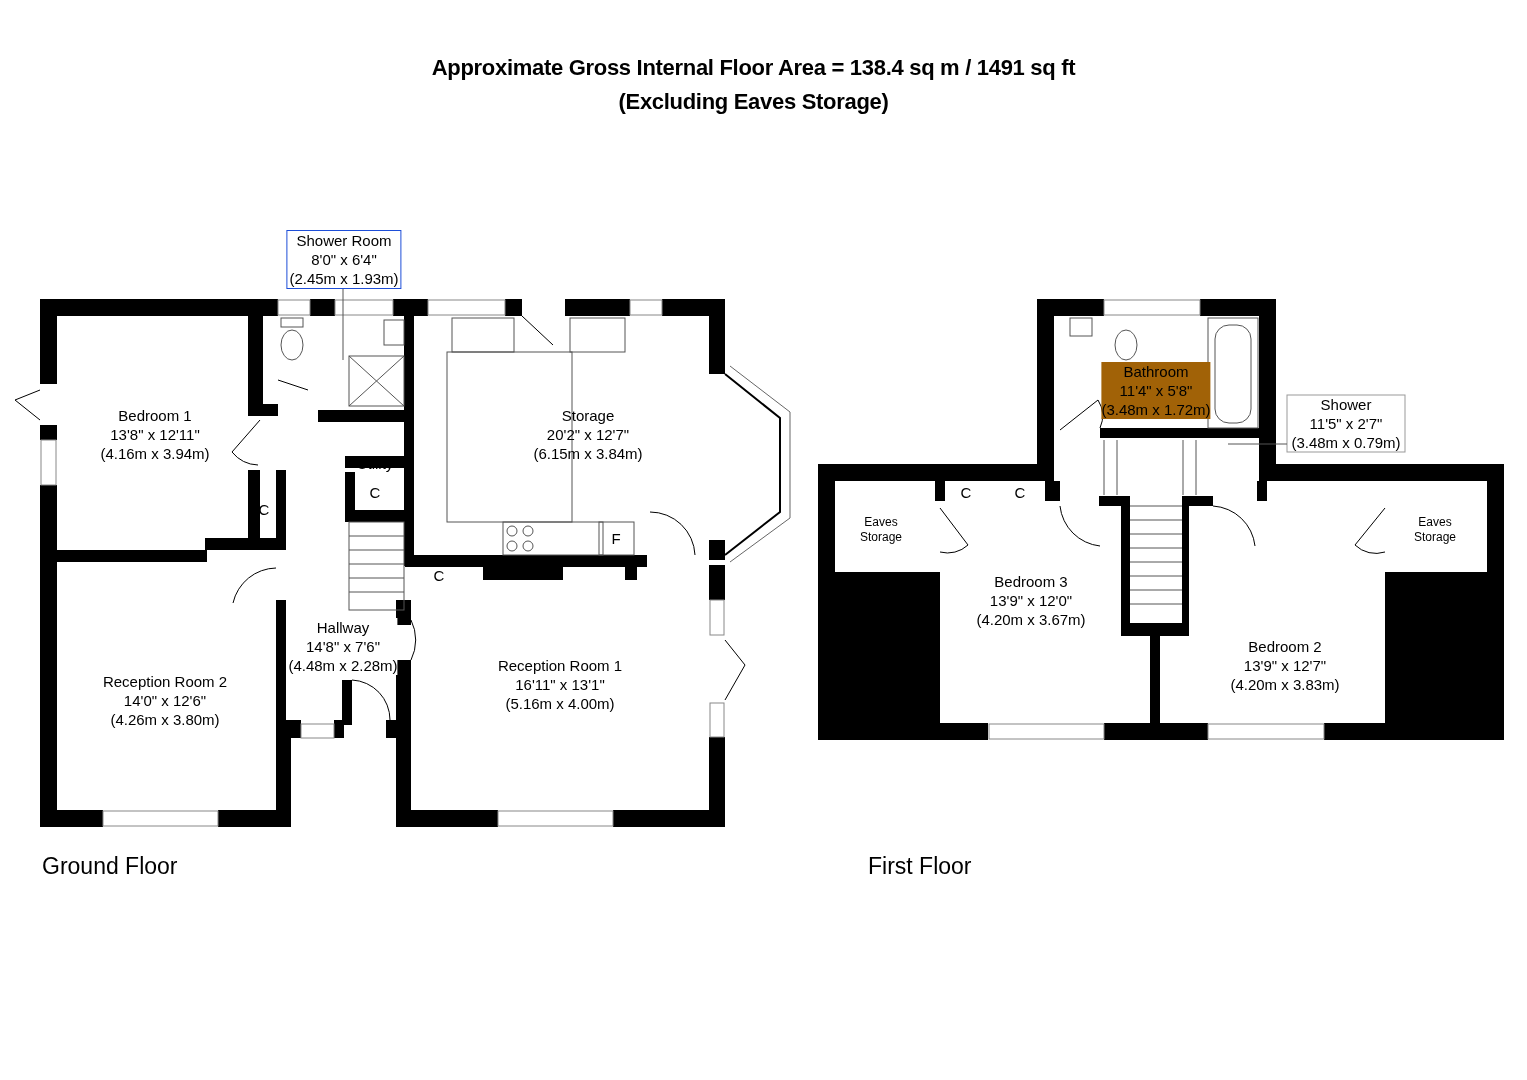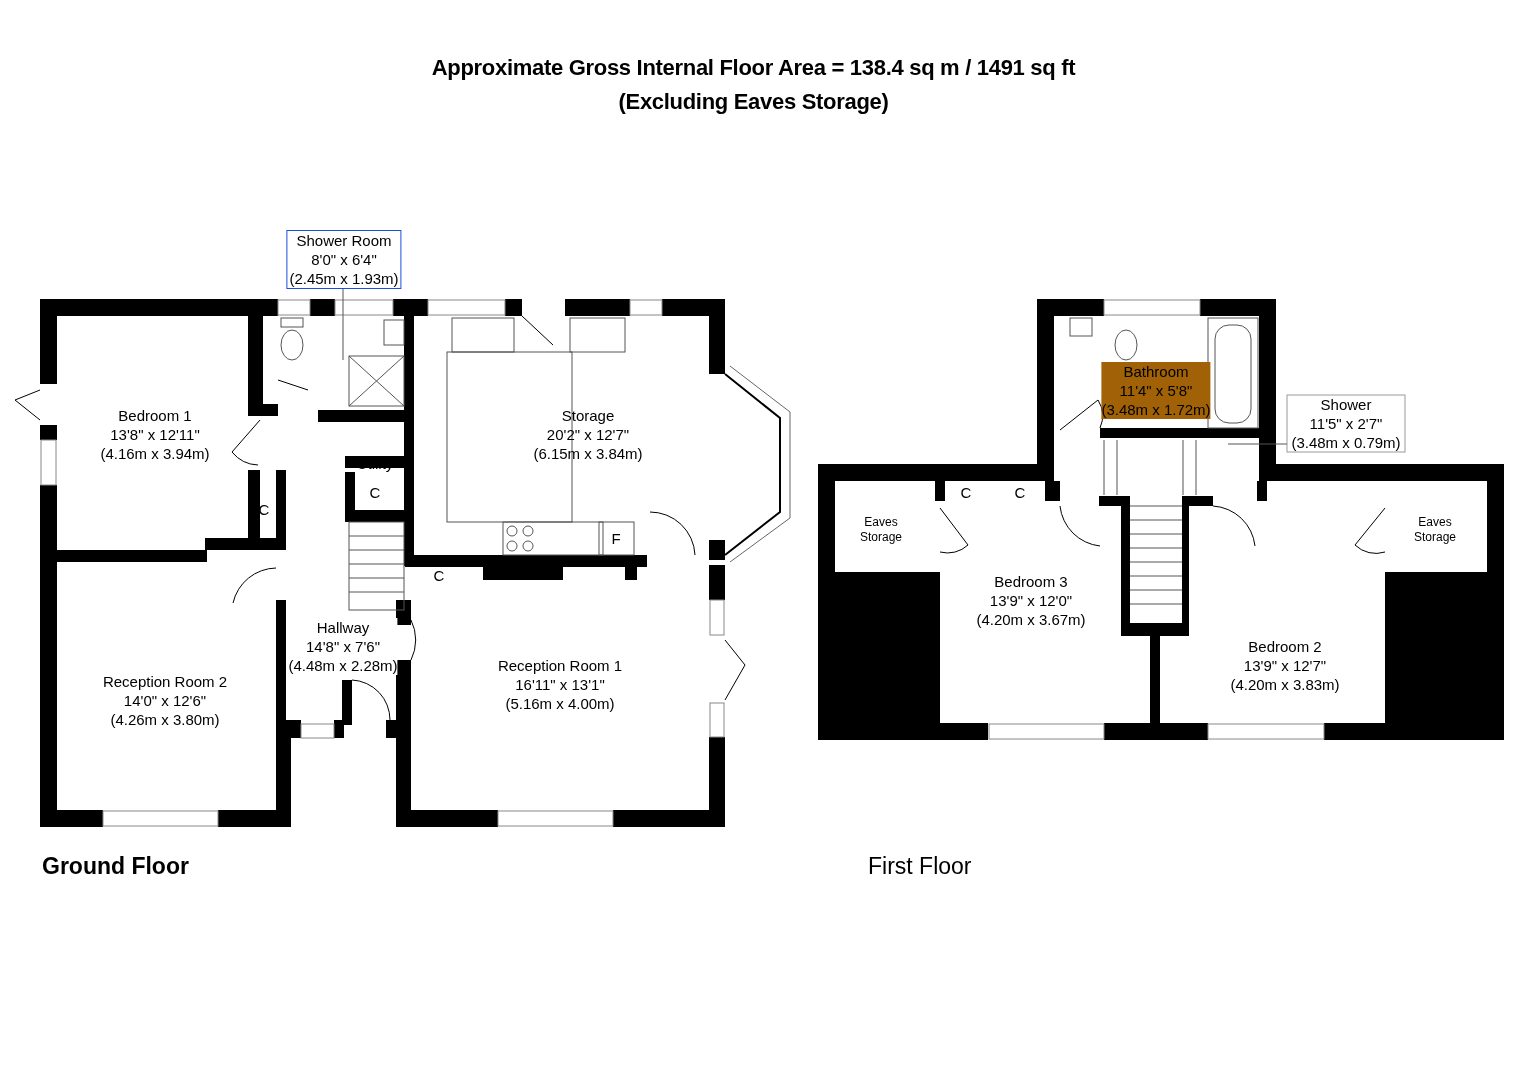--- a/index.html
+++ b/index.html
@@ -242,14 +242,14 @@
   <div>Eaves</div>
   <div>Storage</div>
 </div>
 <div class="room-label small" style="left:1435px;top:515px;">
   <div>Eaves</div>
   <div>Storage</div>
 </div>
 <div class="room-label" style="left:966px;top:483px;">C</div>
 <div class="room-label" style="left:1020px;top:483px;">C</div>
 
-<div class="floor-label" style="left:42px;font-weight:bold;">Ground Floor</div>
+<div class="floor-label" style="left:42px;">Ground Floor</div>
 <div class="floor-label" style="left:820px;margin-left:48px;">First Floor</div>
 
 </body></html>

